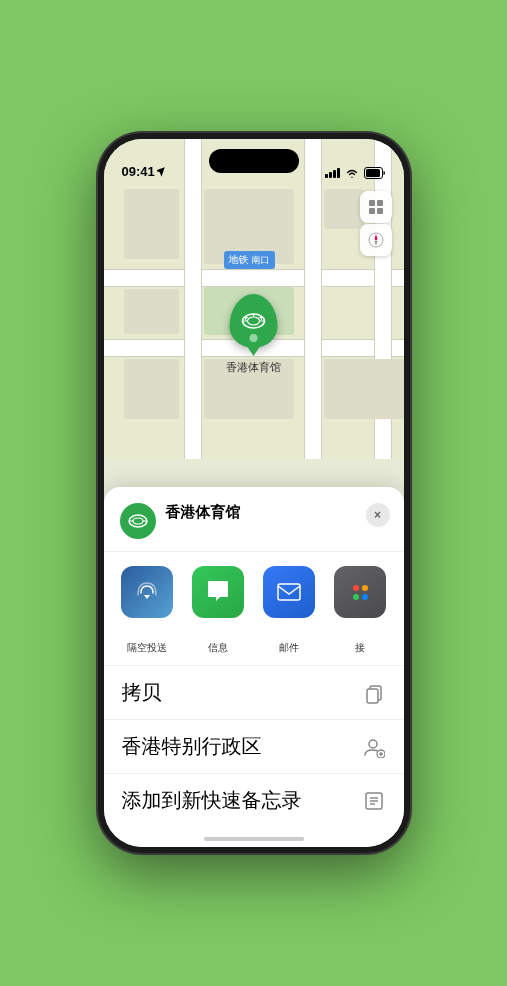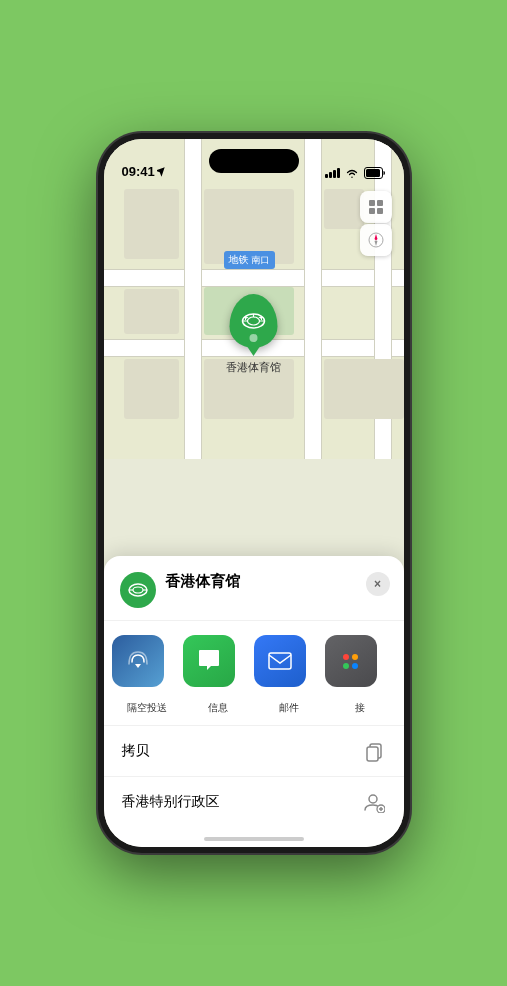--- a/index.html
+++ b/index.html
@@ -285,22 +285,23 @@
     .share-apps {
       display: flex;
       padding: 14px 8px 4px;
       gap: 0;
       overflow: hidden;
     }
 
     .app-item {
       display: flex;
       flex-direction: column;
+      align-items: center;
       flex: 1;
-      gap: 14px;
+      gap: 23px;
     }
 
     .app-icon {
       width: 52px;
       height: 52px;
       border-radius: 12px;
       display: flex;
       align-items: center;
       justify-content: center;
       position: relative;
@@ -342,21 +343,21 @@
 
     .action-item {
       display: flex;
       align-items: center;
       justify-content: space-between;
       padding: 13px 18px;
       border-top: 1px solid #f0f0f0;
     }
 
     .action-label {
-      font-size: 14px;
+      font-size: 20px;
       color: #000;
     }
 
     .action-icon {
       width: 24px;
       height: 24px;
       display: flex;
       align-items: center;
       justify-content: center;
       color: #666;
@@ -606,20 +607,31 @@
             <svg width="22" height="22" viewBox="0 0 22 22">
               <circle cx="10" cy="8" r="4" fill="none" stroke="#888" stroke-width="1.5"></circle>
               <path d="M2 19 Q2 14 10 14 Q14 14 16 16" fill="none" stroke="#888" stroke-width="1.5" stroke-linecap="round"></path>
               <circle cx="18" cy="18" r="4" fill="#fff" stroke="#888" stroke-width="1.3"></circle>
               <line x1="16" y1="18" x2="20" y2="18" stroke="#888" stroke-width="1.5"></line>
               <line x1="18" y1="16" x2="18" y2="20" stroke="#888" stroke-width="1.5"></line>
             </svg>
           </div>
         </div>
 
+        <div class="action-item">
+          <span class="action-label">添加到新快速备忘录</span>
+          <div class="action-icon">
+            <svg width="22" height="22" viewBox="0 0 22 22">
+              <rect x="3" y="3" width="16" height="16" rx="2" fill="none" stroke="#888" stroke-width="1.5"></rect>
+              <line x1="7" y1="8" x2="15" y2="8" stroke="#888" stroke-width="1.3"></line>
+              <line x1="7" y1="11" x2="15" y2="11" stroke="#888" stroke-width="1.3"></line>
+              <line x1="7" y1="14" x2="12" y2="14" stroke="#888" stroke-width="1.3"></line>
+            </svg>
+          </div>
+        </div>
 
 
       </div>
     </div>
 
     <div class="home-indicator"></div>
 
   </div>
 </div>
 

